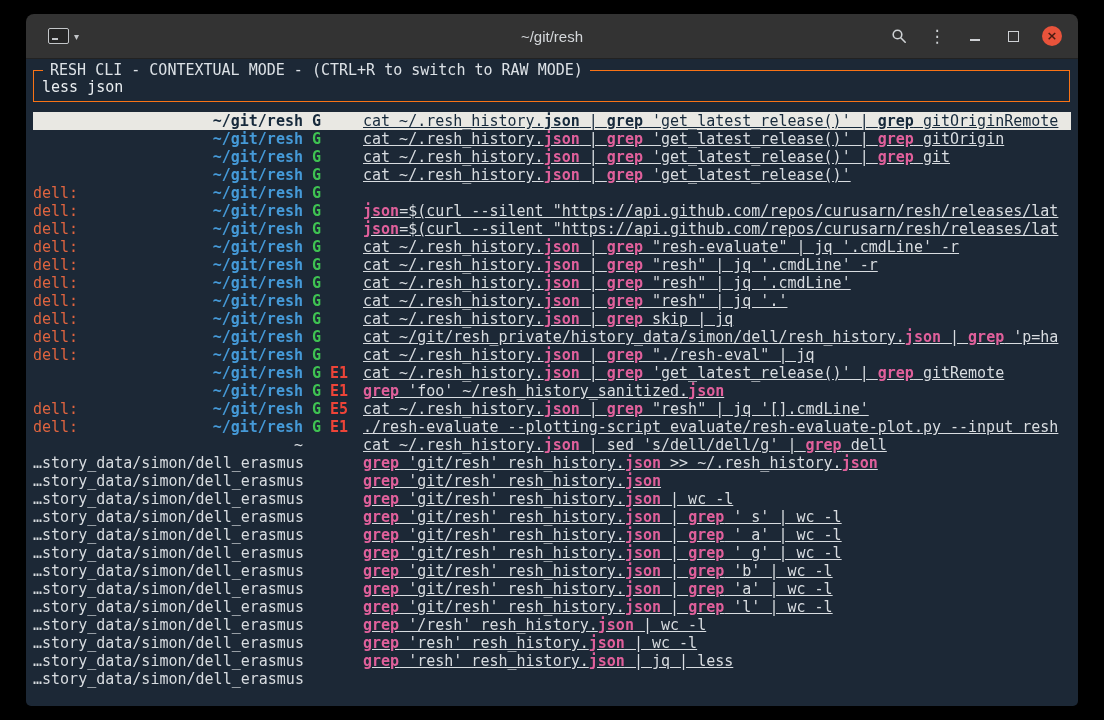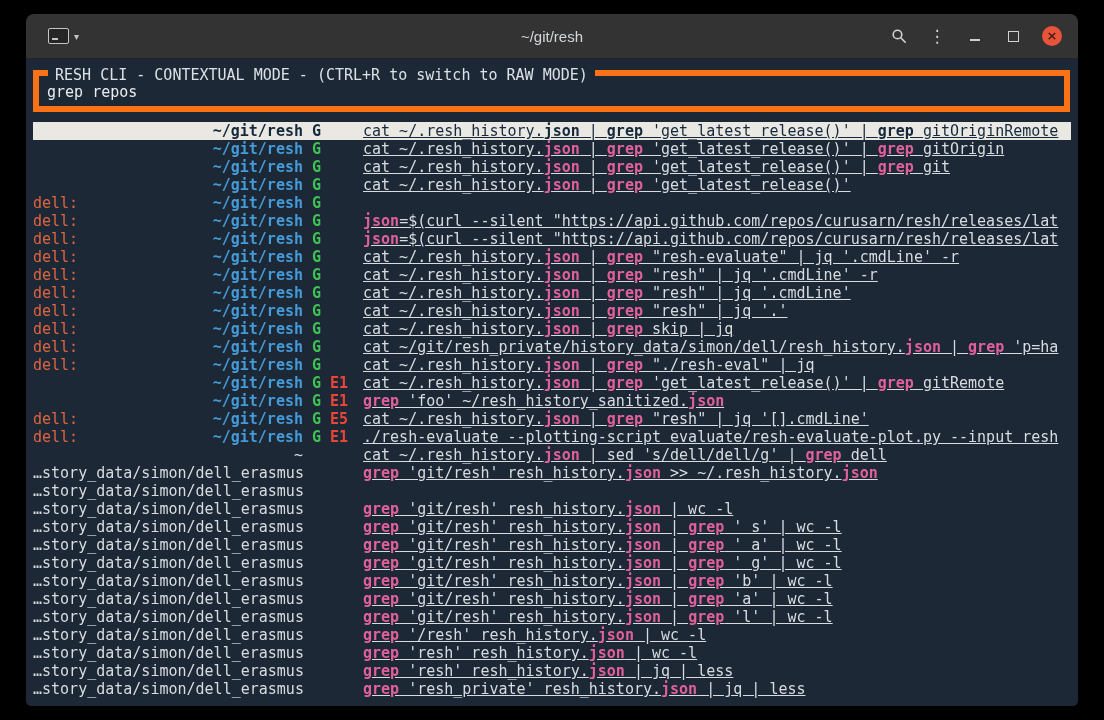--- a/index.html
+++ b/index.html
@@ -20,21 +20,21 @@
   .hb-icon{display:inline-flex;align-items:center;justify-content:center;width:18px;height:18px;
            color:#cfd2d5;font:16px "DejaVu Sans",sans-serif;cursor:pointer;}
   .kebab{font-size:17px;letter-spacing:0;}
   .min-bar{width:10px;height:2px;background:#cfd2d5;margin-top:8px;}
   .max-box{width:9px;height:9px;border:1.5px solid #cfd2d5;}
   .close-btn{width:20px;height:20px;border-radius:50%;background:var(--close-button,#e8533b);
              color:#471b12;font:bold 13px/20px "DejaVu Sans",sans-serif;text-align:center;cursor:pointer;}
   
   .terminal{flex:1;background:var(--terminal-bg,#1c2836);color:var(--text,#d8dce0);
             font:15px/18px "DejaVu Sans Mono",monospace;padding:2px 7px;overflow:hidden;}
-  .banner{position:relative;border:6px solid #f97316;margin:9px 1px 10px 0;padding:7px 8px 5px;}
+  .banner{position:relative;border:1px solid #f97316;margin:9px 1px 10px 0;padding:7px 8px 5px;}
   .banner-title{position:absolute;top:-10px;left:9px;background:var(--terminal-bg,#1c2836);
                 padding:0 7px;color:#dce1e6;white-space:pre;}
   .banner-query{color:#e9edf0;white-space:pre;}
   
   .hrow{display:flex;height:18px;white-space:pre;overflow:hidden;}
   .col-ctx{flex:0 0 270px;display:flex;justify-content:space-between;overflow:hidden;}
   .host{color:var(--host,#e0643f);}
   .dir{font-weight:bold;color:var(--dir-blue,#459ad8);}
   .dir.plain{font-weight:normal;color:var(--text,#d8dce0);}
   .col-flags{flex:0 0 42px;margin-left:9px;font-weight:bold;overflow:hidden;}
@@ -73,21 +73,21 @@
       <span class="hb-icon">
           <span class="max-box"></span>
         </span>
       <span class="close-btn">×</span>
     </div>
   </div>
 
   <div class="terminal">
     <div class="banner">
       <div class="banner-title">RESH CLI - CONTEXTUAL MODE - (CTRL+R to switch to RAW MODE)</div>
-      <div class="banner-query">grep repos</div>
+      <div class="banner-query">less json</div>
     </div>
     <div class="rows">
         <div class="hrow selected"><span class="col-ctx"><span class="host"></span><span class="dir ">~/git/resh</span></span><span class="col-flags"><span class="flag fg">G</span></span><span class="col-cmd">cat ~/.resh_history.<span class="hl">json</span> | <span class="hl">grep</span> 'get_latest_release()' | <span class="hl">grep</span> gitOriginRemote</span></div>
         <div class="hrow"><span class="col-ctx"><span class="host"></span><span class="dir ">~/git/resh</span></span><span class="col-flags"><span class="flag fg">G</span></span><span class="col-cmd">cat ~/.resh_history.<span class="hl">json</span> | <span class="hl">grep</span> 'get_latest_release()' | <span class="hl">grep</span> gitOrigin</span></div>
         <div class="hrow"><span class="col-ctx"><span class="host"></span><span class="dir ">~/git/resh</span></span><span class="col-flags"><span class="flag fg">G</span></span><span class="col-cmd">cat ~/.resh_history.<span class="hl">json</span> | <span class="hl">grep</span> 'get_latest_release()' | <span class="hl">grep</span> git</span></div>
         <div class="hrow"><span class="col-ctx"><span class="host"></span><span class="dir ">~/git/resh</span></span><span class="col-flags"><span class="flag fg">G</span></span><span class="col-cmd">cat ~/.resh_history.<span class="hl">json</span> | <span class="hl">grep</span> 'get_latest_release()'</span></div>
         <div class="hrow"><span class="col-ctx"><span class="host">dell:</span><span class="dir ">~/git/resh</span></span><span class="col-flags"><span class="flag fg">G</span></span></div>
         <div class="hrow"><span class="col-ctx"><span class="host">dell:</span><span class="dir ">~/git/resh</span></span><span class="col-flags"><span class="flag fg">G</span></span><span class="col-cmd"><span class="hl">json</span>=$(curl --silent "https://api.github.com/repos/curusarn/resh/releases/lat</span></div>
         <div class="hrow"><span class="col-ctx"><span class="host">dell:</span><span class="dir ">~/git/resh</span></span><span class="col-flags"><span class="flag fg">G</span></span><span class="col-cmd"><span class="hl">json</span>=$(curl --silent "https://api.github.com/repos/curusarn/resh/releases/lat</span></div>
         <div class="hrow"><span class="col-ctx"><span class="host">dell:</span><span class="dir ">~/git/resh</span></span><span class="col-flags"><span class="flag fg">G</span></span><span class="col-cmd">cat ~/.resh_history.<span class="hl">json</span> | <span class="hl">grep</span> "resh-evaluate" | jq '.cmdLine' -r</span></div>
@@ -96,27 +96,27 @@
         <div class="hrow"><span class="col-ctx"><span class="host">dell:</span><span class="dir ">~/git/resh</span></span><span class="col-flags"><span class="flag fg">G</span></span><span class="col-cmd">cat ~/.resh_history.<span class="hl">json</span> | <span class="hl">grep</span> "resh" | jq '.'</span></div>
         <div class="hrow"><span class="col-ctx"><span class="host">dell:</span><span class="dir ">~/git/resh</span></span><span class="col-flags"><span class="flag fg">G</span></span><span class="col-cmd">cat ~/.resh_history.<span class="hl">json</span> | <span class="hl">grep</span> skip | jq</span></div>
         <div class="hrow"><span class="col-ctx"><span class="host">dell:</span><span class="dir ">~/git/resh</span></span><span class="col-flags"><span class="flag fg">G</span></span><span class="col-cmd">cat ~/git/resh_private/history_data/simon/dell/resh_history.<span class="hl">json</span> | <span class="hl">grep</span> 'p=ha</span></div>
         <div class="hrow"><span class="col-ctx"><span class="host">dell:</span><span class="dir ">~/git/resh</span></span><span class="col-flags"><span class="flag fg">G</span></span><span class="col-cmd">cat ~/.resh_history.<span class="hl">json</span> | <span class="hl">grep</span> "./resh-eval" | jq</span></div>
         <div class="hrow"><span class="col-ctx"><span class="host"></span><span class="dir ">~/git/resh</span></span><span class="col-flags"><span class="flag fg">G</span> <span class="flag fe">E1</span></span><span class="col-cmd">cat ~/.resh_history.<span class="hl">json</span> | <span class="hl">grep</span> 'get_latest_release()' | <span class="hl">grep</span> gitRemote</span></div>
         <div class="hrow"><span class="col-ctx"><span class="host"></span><span class="dir ">~/git/resh</span></span><span class="col-flags"><span class="flag fg">G</span> <span class="flag fe">E1</span></span><span class="col-cmd"><span class="hl">grep</span> 'foo' ~/resh_history_sanitized.<span class="hl">json</span></span></div>
         <div class="hrow"><span class="col-ctx"><span class="host">dell:</span><span class="dir ">~/git/resh</span></span><span class="col-flags"><span class="flag fg">G</span> <span class="flag fe">E5</span></span><span class="col-cmd">cat ~/.resh_history.<span class="hl">json</span> | <span class="hl">grep</span> "resh" | jq '[].cmdLine'</span></div>
         <div class="hrow"><span class="col-ctx"><span class="host">dell:</span><span class="dir ">~/git/resh</span></span><span class="col-flags"><span class="flag fg">G</span> <span class="flag fe">E1</span></span><span class="col-cmd">./resh-evaluate --plotting-script evaluate/resh-evaluate-plot.py --input resh</span></div>
         <div class="hrow"><span class="col-ctx"><span class="host"></span><span class="dir plain">~</span></span><span class="col-flags"></span><span class="col-cmd">cat ~/.resh_history.<span class="hl">json</span> | sed 's/dell/dell/g' | <span class="hl">grep</span> dell</span></div>
         <div class="hrow"><span class="col-ctx"><span class="host"></span><span class="dir plain">…story_data/simon/dell_erasmus</span></span><span class="col-flags"></span><span class="col-cmd"><span class="hl">grep</span> 'git/resh' resh_history.<span class="hl">json</span> &gt;&gt; ~/.resh_history.<span class="hl">json</span></span></div>
-        <div class="hrow"><span class="col-ctx"><span class="host"></span><span class="dir plain">…story_data/simon/dell_erasmus</span></span><span class="col-flags"></span></div>
+        <div class="hrow"><span class="col-ctx"><span class="host"></span><span class="dir plain">…story_data/simon/dell_erasmus</span></span><span class="col-flags"></span><span class="col-cmd"><span class="hl">grep</span> 'git/resh' resh_history.<span class="hl">json</span></span></div>
         <div class="hrow"><span class="col-ctx"><span class="host"></span><span class="dir plain">…story_data/simon/dell_erasmus</span></span><span class="col-flags"></span><span class="col-cmd"><span class="hl">grep</span> 'git/resh' resh_history.<span class="hl">json</span> | wc -l</span></div>
         <div class="hrow"><span class="col-ctx"><span class="host"></span><span class="dir plain">…story_data/simon/dell_erasmus</span></span><span class="col-flags"></span><span class="col-cmd"><span class="hl">grep</span> 'git/resh' resh_history.<span class="hl">json</span> | <span class="hl">grep</span> ' s' | wc -l</span></div>
         <div class="hrow"><span class="col-ctx"><span class="host"></span><span class="dir plain">…story_data/simon/dell_erasmus</span></span><span class="col-flags"></span><span class="col-cmd"><span class="hl">grep</span> 'git/resh' resh_history.<span class="hl">json</span> | <span class="hl">grep</span> ' a' | wc -l</span></div>
         <div class="hrow"><span class="col-ctx"><span class="host"></span><span class="dir plain">…story_data/simon/dell_erasmus</span></span><span class="col-flags"></span><span class="col-cmd"><span class="hl">grep</span> 'git/resh' resh_history.<span class="hl">json</span> | <span class="hl">grep</span> ' g' | wc -l</span></div>
         <div class="hrow"><span class="col-ctx"><span class="host"></span><span class="dir plain">…story_data/simon/dell_erasmus</span></span><span class="col-flags"></span><span class="col-cmd"><span class="hl">grep</span> 'git/resh' resh_history.<span class="hl">json</span> | <span class="hl">grep</span> 'b' | wc -l</span></div>
         <div class="hrow"><span class="col-ctx"><span class="host"></span><span class="dir plain">…story_data/simon/dell_erasmus</span></span><span class="col-flags"></span><span class="col-cmd"><span class="hl">grep</span> 'git/resh' resh_history.<span class="hl">json</span> | <span class="hl">grep</span> 'a' | wc -l</span></div>
         <div class="hrow"><span class="col-ctx"><span class="host"></span><span class="dir plain">…story_data/simon/dell_erasmus</span></span><span class="col-flags"></span><span class="col-cmd"><span class="hl">grep</span> 'git/resh' resh_history.<span class="hl">json</span> | <span class="hl">grep</span> 'l' | wc -l</span></div>
         <div class="hrow"><span class="col-ctx"><span class="host"></span><span class="dir plain">…story_data/simon/dell_erasmus</span></span><span class="col-flags"></span><span class="col-cmd"><span class="hl">grep</span> '/resh' resh_history.<span class="hl">json</span> | wc -l</span></div>
         <div class="hrow"><span class="col-ctx"><span class="host"></span><span class="dir plain">…story_data/simon/dell_erasmus</span></span><span class="col-flags"></span><span class="col-cmd"><span class="hl">grep</span> 'resh' resh_history.<span class="hl">json</span> | wc -l</span></div>
         <div class="hrow"><span class="col-ctx"><span class="host"></span><span class="dir plain">…story_data/simon/dell_erasmus</span></span><span class="col-flags"></span><span class="col-cmd"><span class="hl">grep</span> 'resh' resh_history.<span class="hl">json</span> | jq | less</span></div>
-        <div class="hrow"><span class="col-ctx"><span class="host"></span><span class="dir plain">…story_data/simon/dell_erasmus</span></span><span class="col-flags"></span><span class="col-cmd"><span class="hl">grep</span> 'resh_private' resh_history.<span class="hl">json</span> | jq | less</span></div>
+        <div class="hrow"><span class="col-ctx"><span class="host"></span><span class="dir plain">…story_data/simon/dell_erasmus</span></span><span class="col-flags"></span></div>
       </div>
   </div>
 </div>
 
 </body></html>

